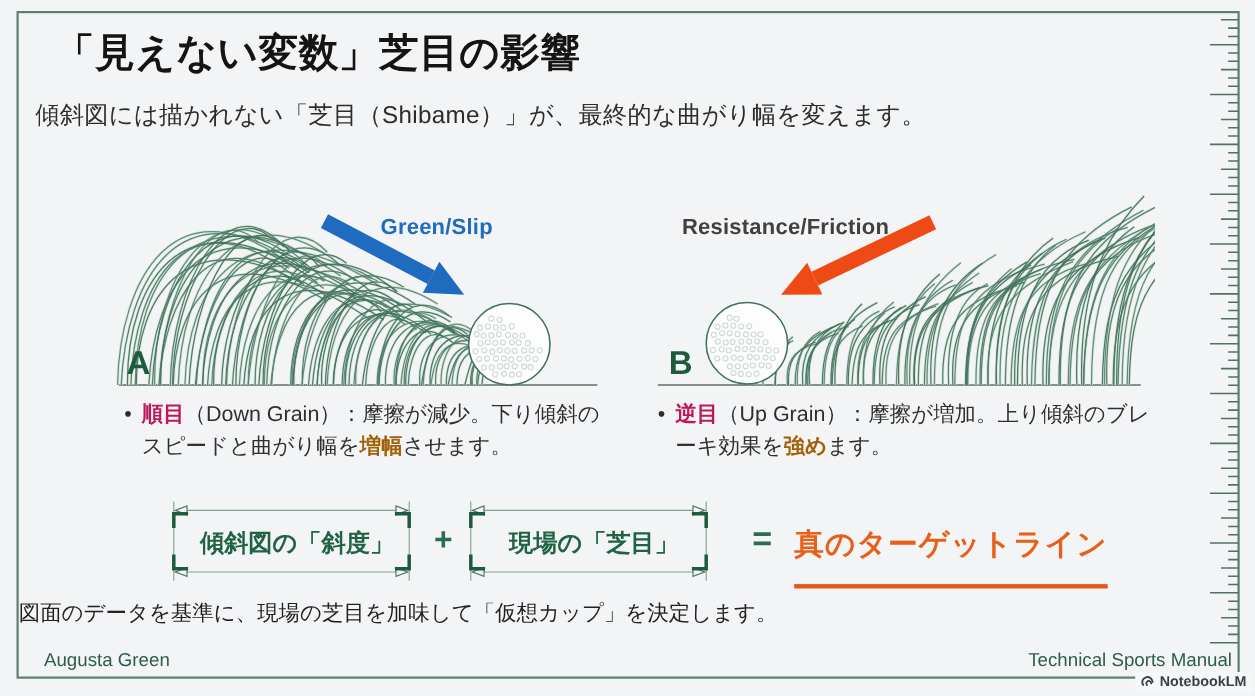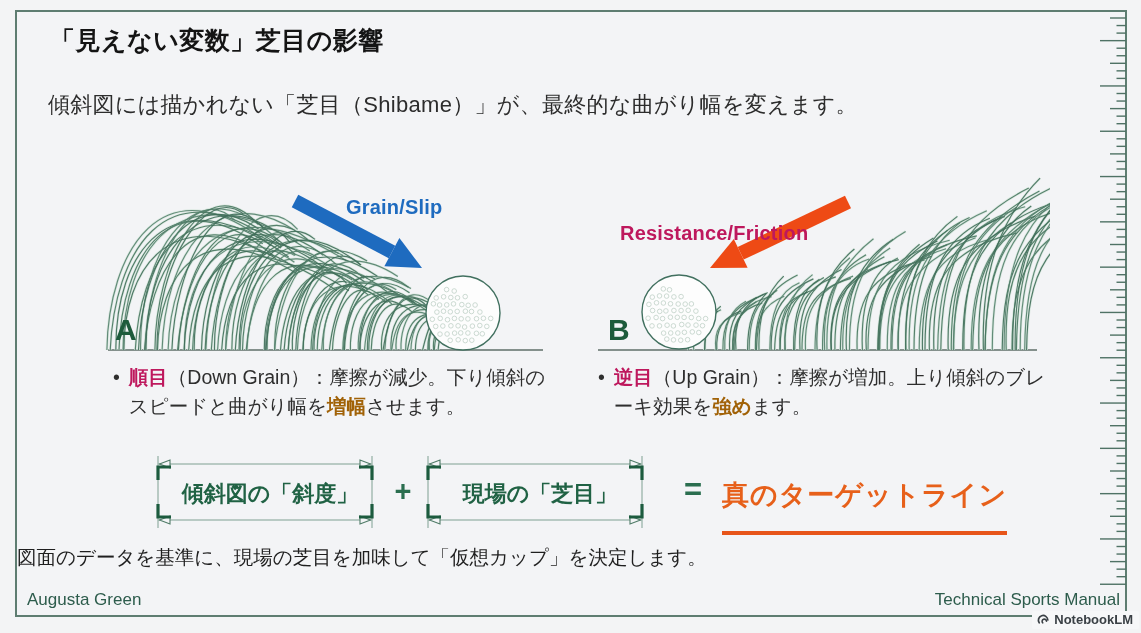--- a/index.html
+++ b/index.html
@@ -7,32 +7,32 @@
     width:1141px;height:633px;position:relative;overflow:hidden;
     background:#f3f4f5;
     font-family:"Liberation Sans","DejaVu Sans",sans-serif;
     -webkit-font-smoothing:antialiased;
   }
   .frame{
     position:absolute;left:15px;top:10px;width:1112px;height:607px;
     box-sizing:border-box;border:2px solid #5e7d71;background:#f3f4f6;
   }
   .title{
-    position:absolute;left:50px;top:24px;font-size:25px;font-weight:800;
+    position:absolute;left:50px;top:24px;font-size:36px;font-weight:800;
     color:#141414;letter-spacing:.5px;
   }
   .subtitle{
-    position:absolute;left:48px;top:90px;font-size:22px;color:#2c2c2c;letter-spacing:.3px;
+    position:absolute;left:32px;top:90px;font-size:22px;color:#2c2c2c;letter-spacing:.3px;
   }
   .panel-svg{position:absolute;width:460px;height:210px;}
   #panelA{left:85px;top:148px;}
   #panelB{left:590px;top:148px;}
   .arrow-label{position:absolute;font-size:20px;font-weight:700;letter-spacing:.2px;}
   #labelA{left:346px;top:196px;color:#1e6bbf;}
-  #labelB{left:620px;top:196px;color:#be185d;margin-top:26px;}
+  #labelB{left:620px;top:196px;color:#404040;}
   .panel-letter{font-size:30px;font-weight:800;fill:#1d5b3b;}
   .bullet{position:absolute;font-size:19.5px;line-height:1.47;color:#2e2e2e;display:flex;gap:9px;}
   #bulletL{left:113px;top:363px;width:452px;}
   #bulletR{left:598px;top:363px;width:460px;}
   .bullet .marker{flex:0 0 auto;}
   .btext .b{font-weight:700;color:#be185d;}
   .btext .accent{color:#a16207;font-weight:700;}
   .dim-svg{position:absolute;width:240px;height:84px;}
   #dim1{left:150px;top:450px;}
   #dim2{left:420px;top:450px;}
@@ -41,21 +41,21 @@
   #opPlus{left:388px;top:475px;font-size:29px;}
   #opEq{left:678px;top:472px;font-size:31px;}
   .result{
     position:absolute;left:722px;top:477px;font-size:27px;font-weight:800;
     color:#e7601a;letter-spacing:1px;border-bottom:4px solid #e7551a;
     padding-bottom:18px;display:inline-block;
   }
   .caption{position:absolute;left:17px;top:544px;width:1108px;
     font-size:19.5px;color:#1f1f1f;}
   .footer{position:absolute;top:590px;font-size:17px;color:#2d5c4c;}
-  #footL{left:27px;}
+  #footL{left:40px;}
   #footR{right:21px;text-align:right;}
   #ruler{position:absolute;left:1092px;top:12px;width:34px;height:580px;}
   .watermark{
     position:absolute;right:2px;top:611px;display:flex;gap:4px;
     background:#f6f7f8;border-radius:2px;padding:1px 6px 2px 4px;
     color:#3a4045;font-weight:700;font-size:13px;
   }
 </style>
 </head>
 <body>
@@ -634,21 +634,21 @@
         <circle cx="97.6" cy="191.7" r="2.3" fill="none" stroke="#c3d4ca" stroke-width="1" opacity="0.85"></circle>
       </g>
   </g>
   <g>
     <line x1="258" y1="54" x2="150.7" y2="105.3" stroke-width="14" stroke="#ee4a15"></line>
     <polygon points="120,120 143.8,90.9 157.6,119.7" fill="#ee4a15"></polygon>
   </g>
   <text x="18" y="192" class="panel-letter">B</text>
 </svg>
 
-<div id="labelA" class="arrow-label">Grain/Slip</div>
+<div id="labelA" class="arrow-label">Green/Slip</div>
 <div id="labelB" class="arrow-label">Resistance/Friction</div>
 
 <div id="bulletL" class="bullet">
   <span class="marker">•</span>
   <span class="btext"><span class="b">順目</span><span>（Down Grain）：摩擦が減少。下り傾斜のスピードと曲がり幅を</span><span class="b accent">増幅</span><span>させます。</span></span>
 </div>
 <div id="bulletR" class="bullet">
   <span class="marker">•</span>
   <span class="btext"><span class="b">逆目</span><span>（Up Grain）：摩擦が増加。上り傾斜のブレーキ効果を</span><span class="b accent">強め</span><span>ます。</span></span>
 </div>

